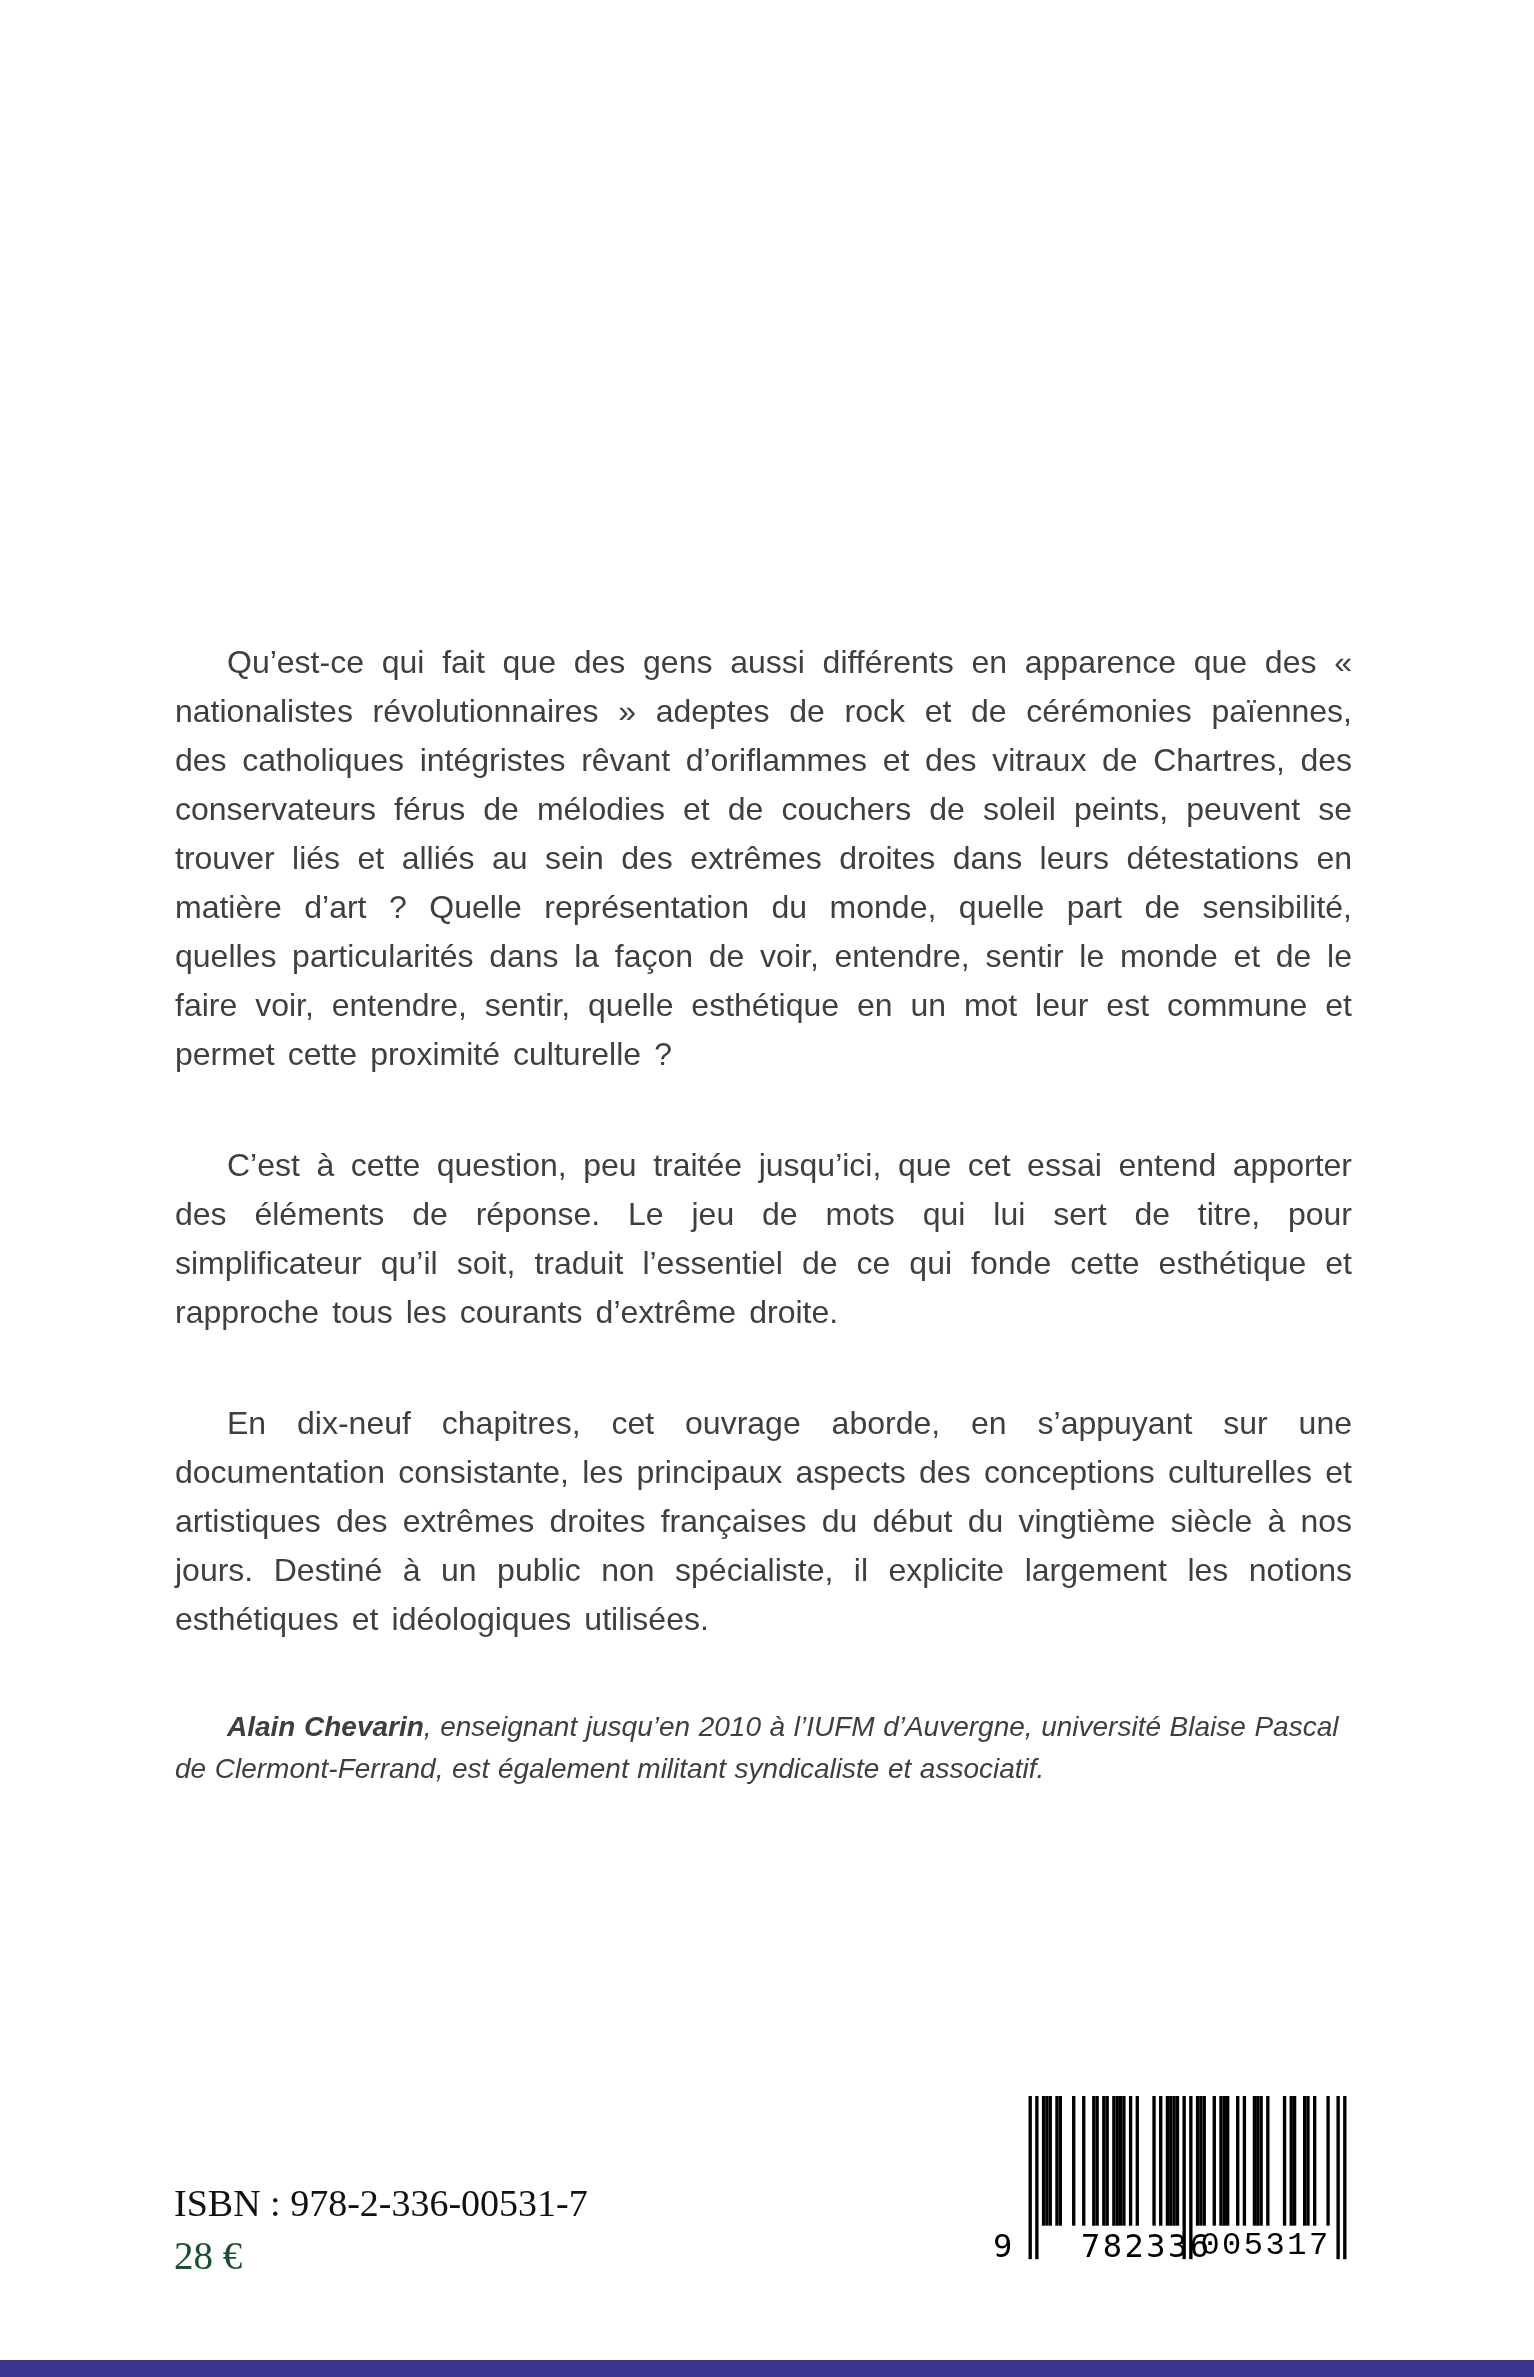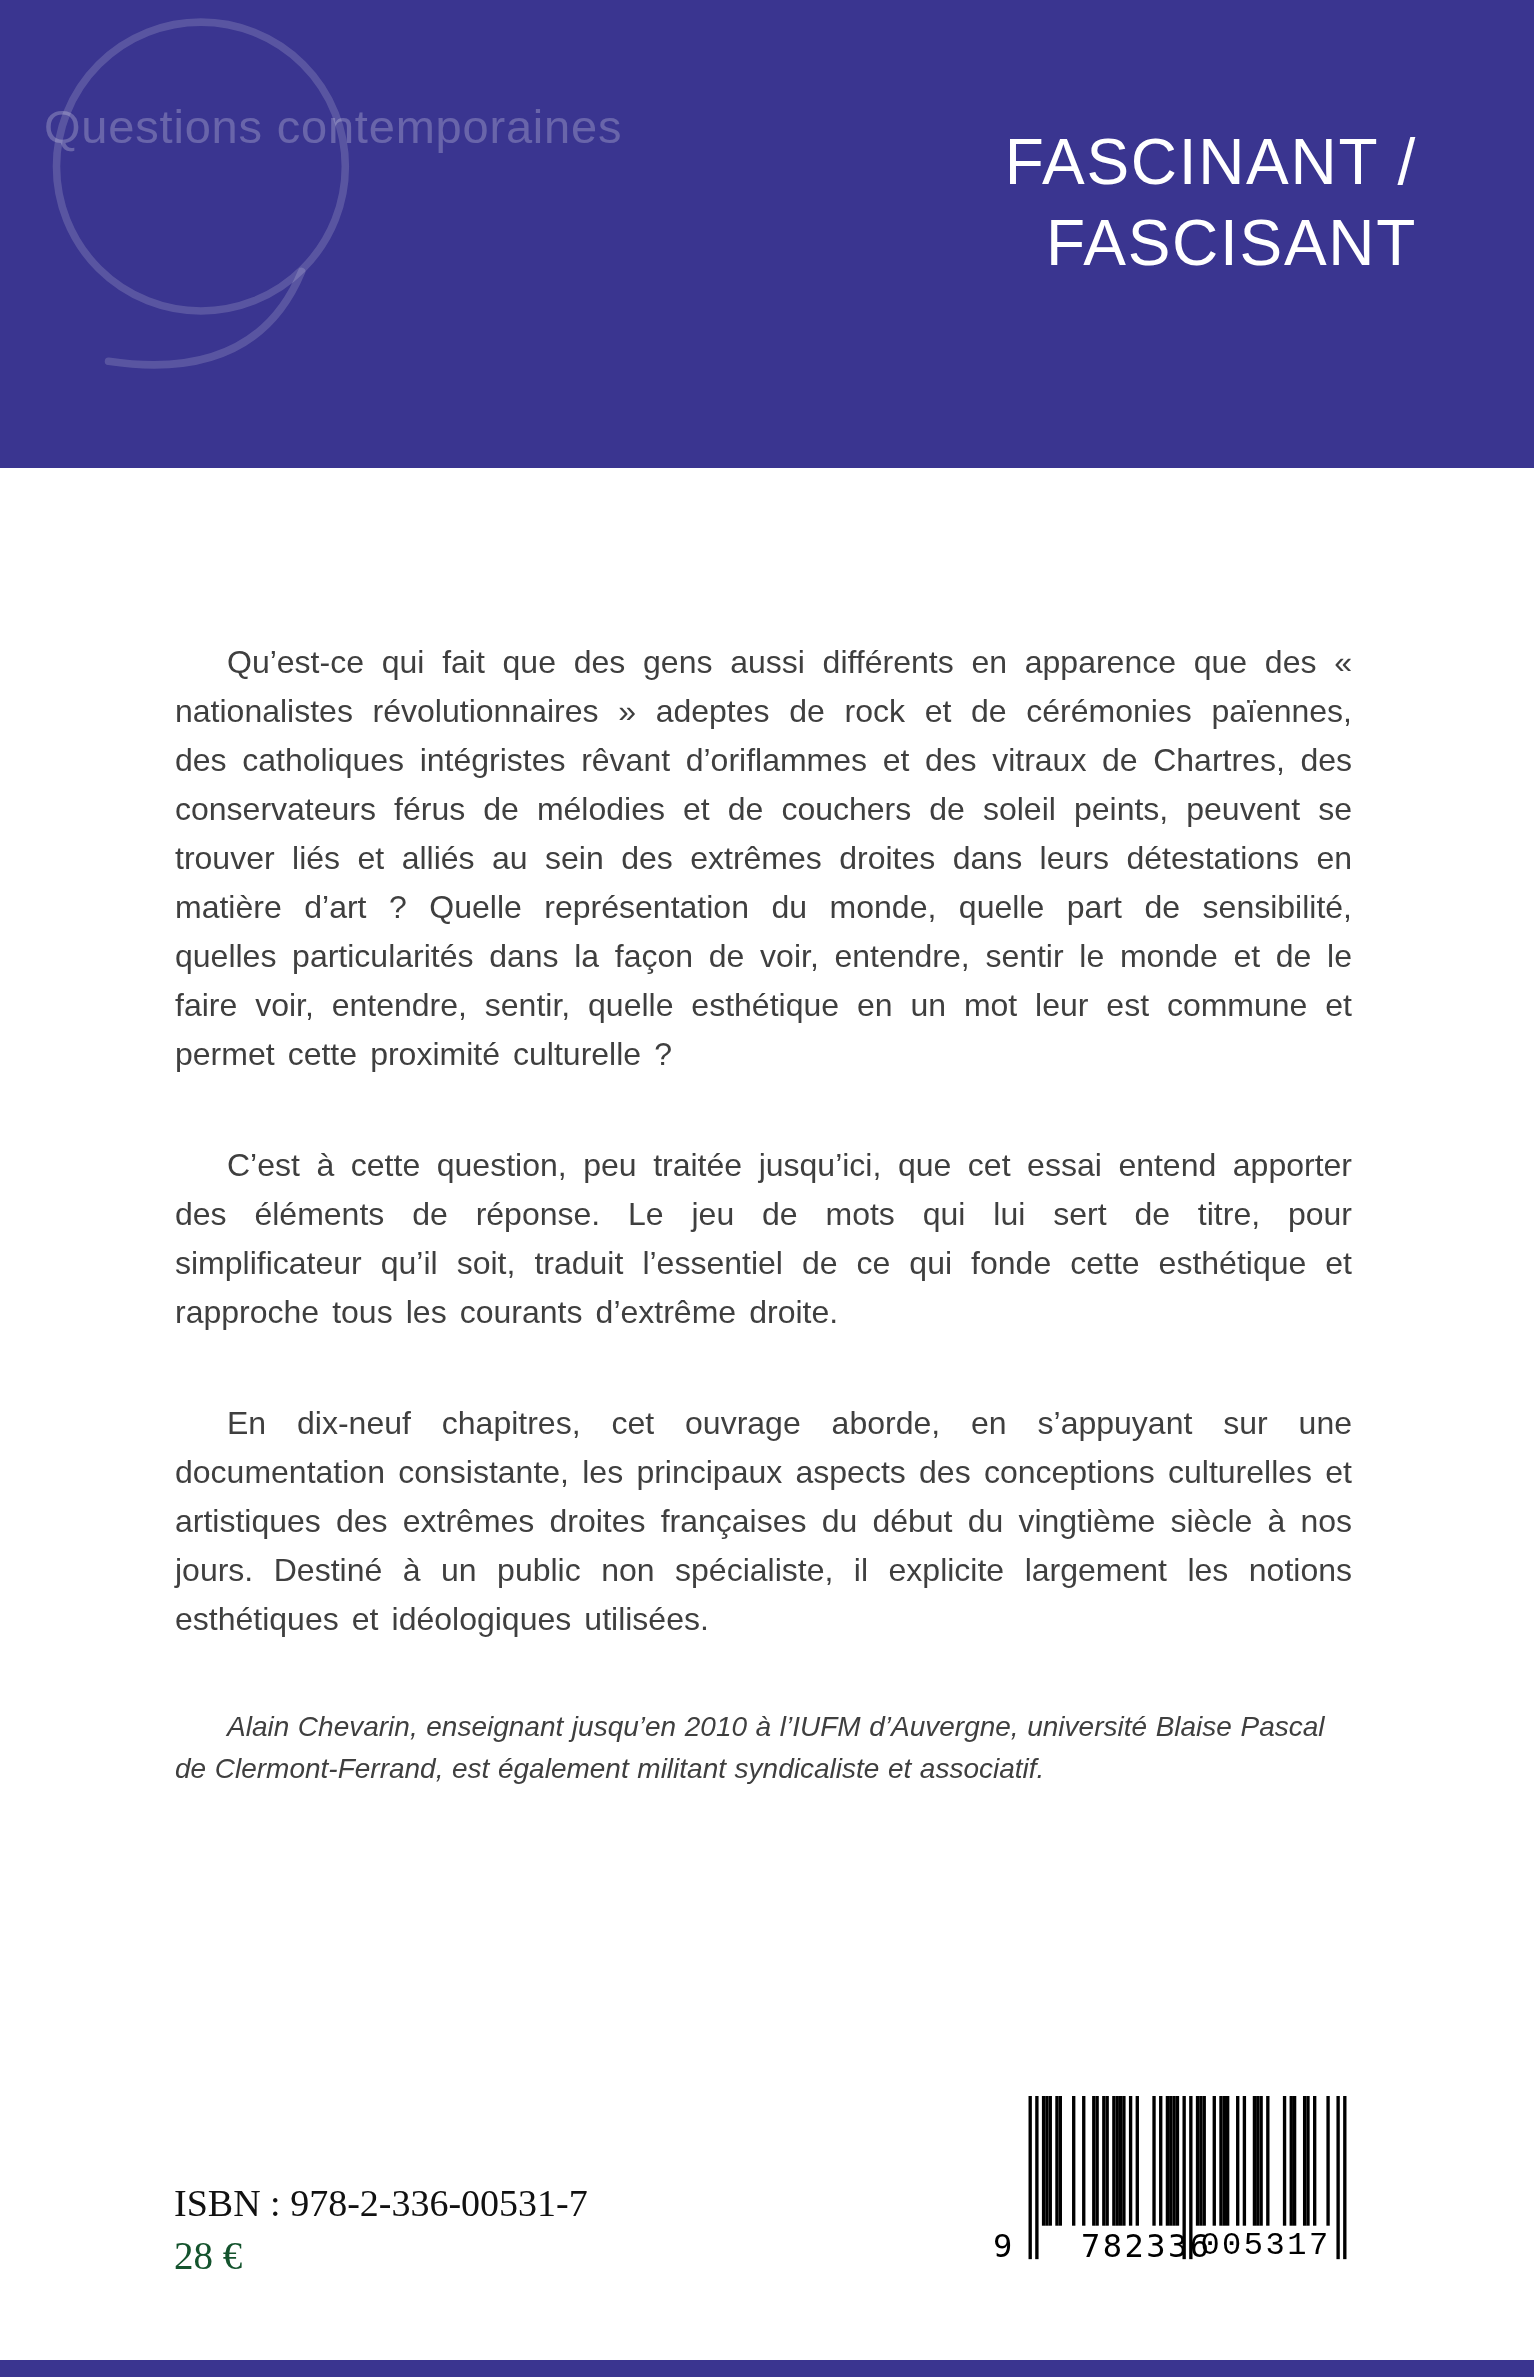--- a/index.html
+++ b/index.html
@@ -13,21 +13,21 @@
               color:rgba(255,255,255,0.24);letter-spacing:0.8px;white-space:nowrap;}
   .title{position:absolute;right:117px;top:122px;text-align:right;color:#ffffff;
          font-size:64px;line-height:81px;letter-spacing:1.7px;font-weight:400;}
 
   
   .body-text{position:absolute;left:175px;top:638px;width:1185px;color:#3f3f3f;
              font-size:32px;line-height:49px;text-align:justify;word-spacing:4.2px;}
   .body-text p{margin:0 8px 62px 0;text-indent:52px;}
   .bio{font-size:28px;line-height:42px;font-style:italic;text-align:left;
        text-indent:0;margin-top:18.5px;color:#3f3f3f;word-spacing:0.8px;}
-  .bio .name{font-weight:normal;text-align:right;}
+  .bio .name{font-weight:bold;text-align:right;}
 
   
   .isbn{position:absolute;left:174px;top:2181px;font-family:"Liberation Serif",serif;
         font-size:38px;color:#111111;}
   .price{position:absolute;left:174px;top:2233px;font-family:"Liberation Serif",serif;
          font-size:39px;color:#14532d;}
 
   .barcode{position:absolute;left:1028px;top:2096px;width:319px;height:178px;}
   .bc-num{position:absolute;top:131px;font-family:"DejaVu Sans Mono",monospace;
           font-size:32px;color:#000000;}
@@ -35,31 +35,20 @@
   .bc-left{left:13px;width:139px;text-align:left;letter-spacing:2.5px;margin-left:40px;}
   .bc-right{left:168px;width:139px;text-align:center;letter-spacing:2.5px;font-family:Liberation Mono, monospace;}
 
   .bottom-strip{position:absolute;left:0;bottom:0;width:100%;height:17px;background:#3a3590;}
 </style>
 </head>
 <body>
 
 <div class="page">
 
-  <div class="band" style="background: rgb(58, 53, 144);">
-    <svg class="q-logo" viewBox="0 0 480 480" aria-hidden="true">
-      <circle cx="225" cy="190" r="172" fill="none" stroke="rgba(255,255,255,0.16)" stroke-width="9"></circle>
-      <path d="M 345 315 Q 290 448 115 422" fill="none" stroke="rgba(255,255,255,0.16)" stroke-width="9" stroke-linecap="round"></path>
-    </svg>
-    <div class="collection">Questions contemporaines</div>
-    <div class="title">
-      <div>FASCINANT /</div>
-      <div>FASCISANT</div>
-    </div>
-  </div>
 
   <div class="body-text">
     <p>Qu’est-ce qui fait que des gens aussi différents en apparence que des « nationalistes révolutionnaires » adeptes de rock et de cérémonies païennes, des catholiques intégristes rêvant d’oriflammes et des vitraux de Chartres, des conservateurs férus de mélodies et de couchers de soleil peints, peuvent se trouver liés et alliés au sein des extrêmes droites dans leurs détestations en matière d’art ? Quelle représentation du monde, quelle part de sensibilité, quelles particularités dans la façon de voir, entendre, sentir le monde et de le faire voir, entendre, sentir, quelle esthétique en un mot leur est commune et permet cette proximité culturelle ?</p>
     <p>C’est à cette question, peu traitée jusqu’ici, que cet essai entend apporter des éléments de réponse. Le jeu de mots qui lui sert de titre, pour simplificateur qu’il soit, traduit l’essentiel de ce qui fonde cette esthétique et rapproche tous les courants d’extrême droite.</p>
     <p>En dix-neuf chapitres, cet ouvrage aborde, en s’appuyant sur une documentation consistante, les principaux aspects des conceptions culturelles et artistiques des extrêmes droites françaises du début du vingtième siècle à nos jours. Destiné à un public non spécialiste, il explicite largement les notions esthétiques et idéologiques utilisées.</p>
     <p class="bio"><span class="name">Alain Chevarin</span><span>, enseignant jusqu’en 2010 à l’IUFM d’Auvergne, université Blaise Pascal de Clermont-Ferrand, est également militant syndicaliste et associatif.</span></p>
   </div>
 
   <div class="isbn">ISBN : 978-2-336-00531-7</div>
   <div class="price">28 €</div>

